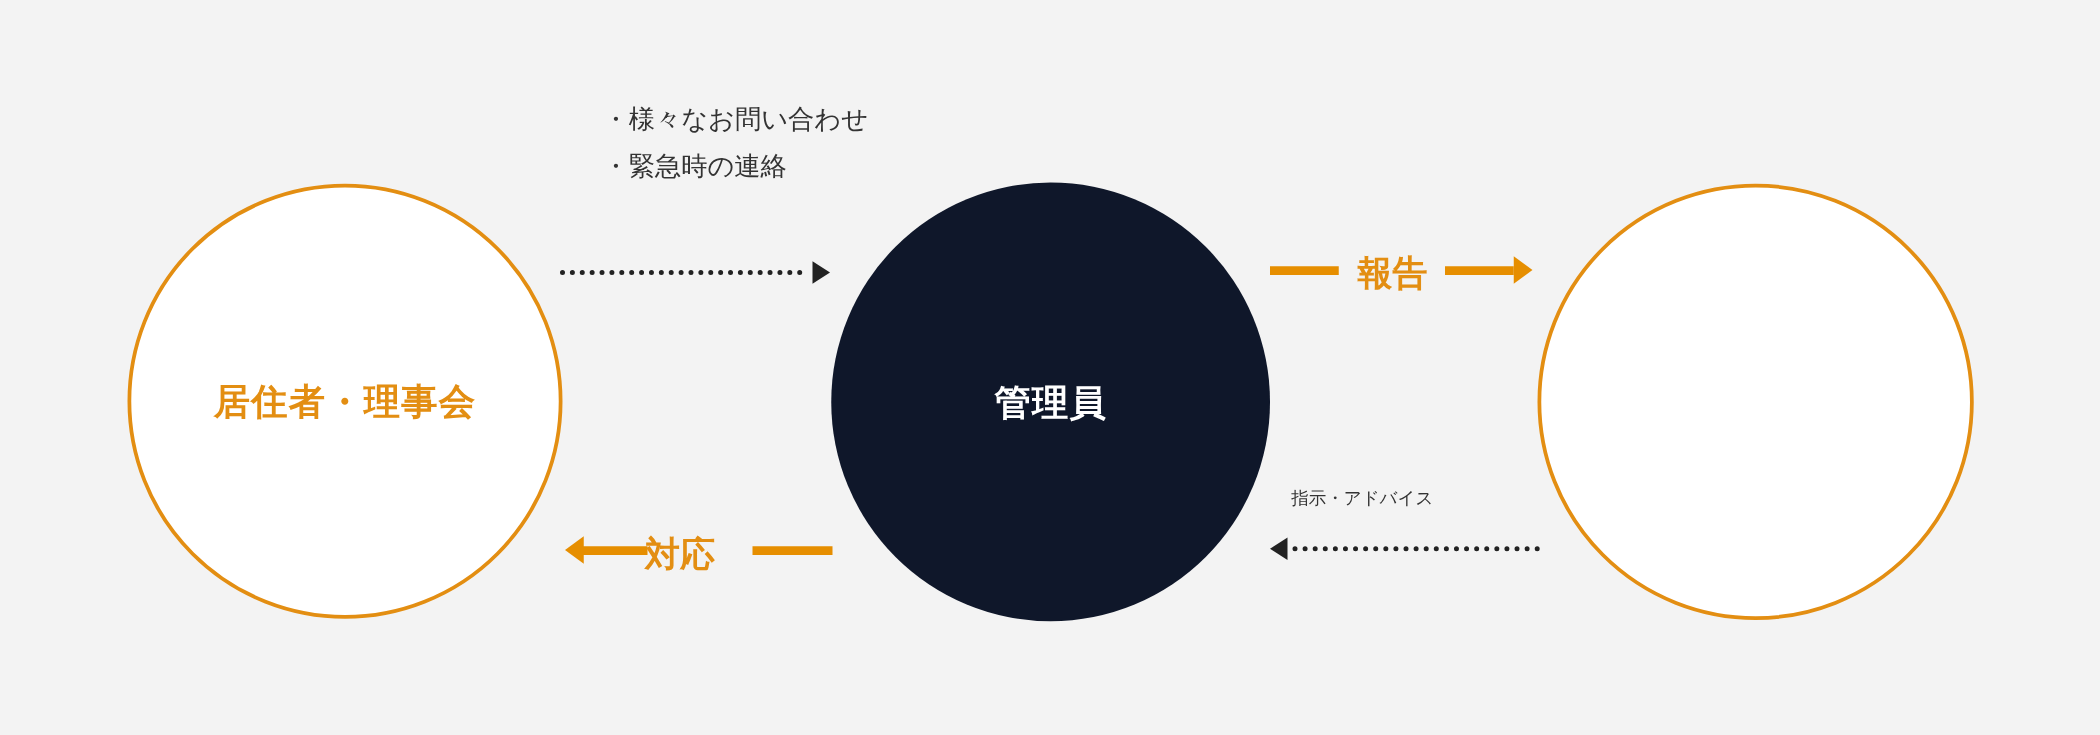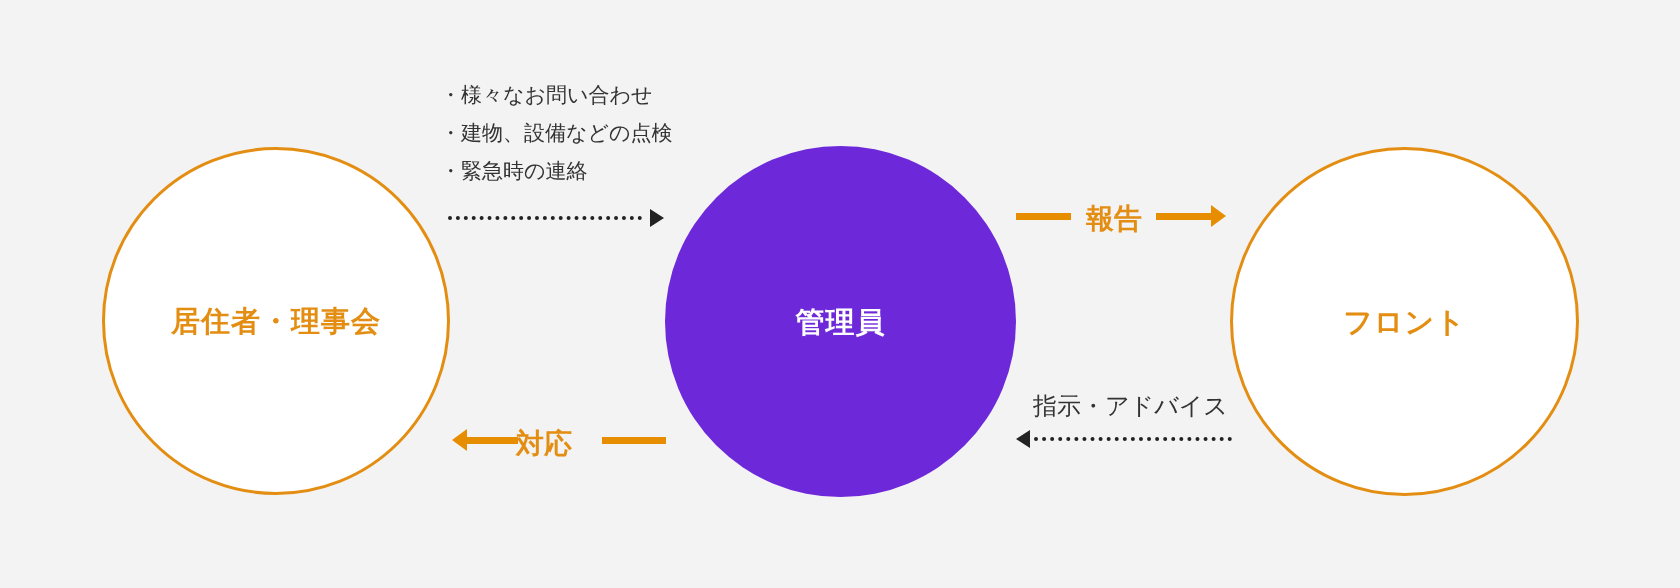--- a/index.html
+++ b/index.html
@@ -19,33 +19,33 @@
       justify-content: center;
       text-align: center;
       font-weight: bold;
     }
     .circle.outline {
       background: #ffffff;
       border: 3px solid #e38e12;
       color: #e38e12;
     }
     .circle.filled {
-      background: #6d28d9;
+      background: #0f172a;
       color: #ffffff;
     }
     .circle-label { font-size: 29px; line-height: 38px; letter-spacing: 1px; }
     #c-left  { left: 102px; top: 147px; width: 348px; height: 348px; }
     #c-mid   { left: 665px; top: 146px; width: 351px; height: 351px; }
     #c-right { left: 1230px; top: 147px; width: 349px; height: 349px; }
 
     .bullets {
       position: absolute; left: 440px; top: 76px;
       font-size: 21px; line-height: 38px; color: #333333;
     }
-    .bullets .item { white-space: nowrap; }
+    .bullets .item { white-space: nowrap; margin-left: 42px; }
 
     .dotted {
       position: absolute;
       height: 0;
       border-top: 4px dotted #222222;
     }
     .tri-right {
       position: absolute; width: 0; height: 0;
       border-top: 9px solid transparent;
       border-bottom: 9px solid transparent;
@@ -68,43 +68,41 @@
       position: absolute; width: 0; height: 0;
       border-top: 11px solid transparent;
       border-bottom: 11px solid transparent;
       border-right: 15px solid #e68e00;
     }
     .olabel {
       position: absolute; font-size: 28px; font-weight: bold; color: #e38e12;
       white-space: nowrap;
     }
     .dlabel {
-      position: absolute; font-size: 24px; color: #333333; white-space: nowrap;
+      position: absolute; font-size: 14px; color: #333333; white-space: nowrap;
     }
   </style>
 </head>
 <body>
 
 <div id="c-left" class="circle outline">
   <span class="circle-label">居住者・理事会</span>
 </div>
 
 <div id="c-mid" class="circle filled">
   <span class="circle-label">管理員</span>
 </div>
 
 <div id="c-right" class="circle outline">
   <div class="circle-label">
-    <div>フロント</div>
   </div>
 </div>
 
 <div class="bullets">
   <div class="item">・様々なお問い合わせ</div>
-  <div class="item">・建物、設備などの点検</div>
   <div class="item">・緊急時の連絡</div>
 </div>
 
 <div>
   <div class="dotted" style="left:448px; top:216px; width:194px;"></div>
   <div class="tri-right" style="left:650px; top:209px;"></div>
 </div>
 
 <div>
   <div class="obar" style="left:1016px; top:213px; width:55px;"></div>

